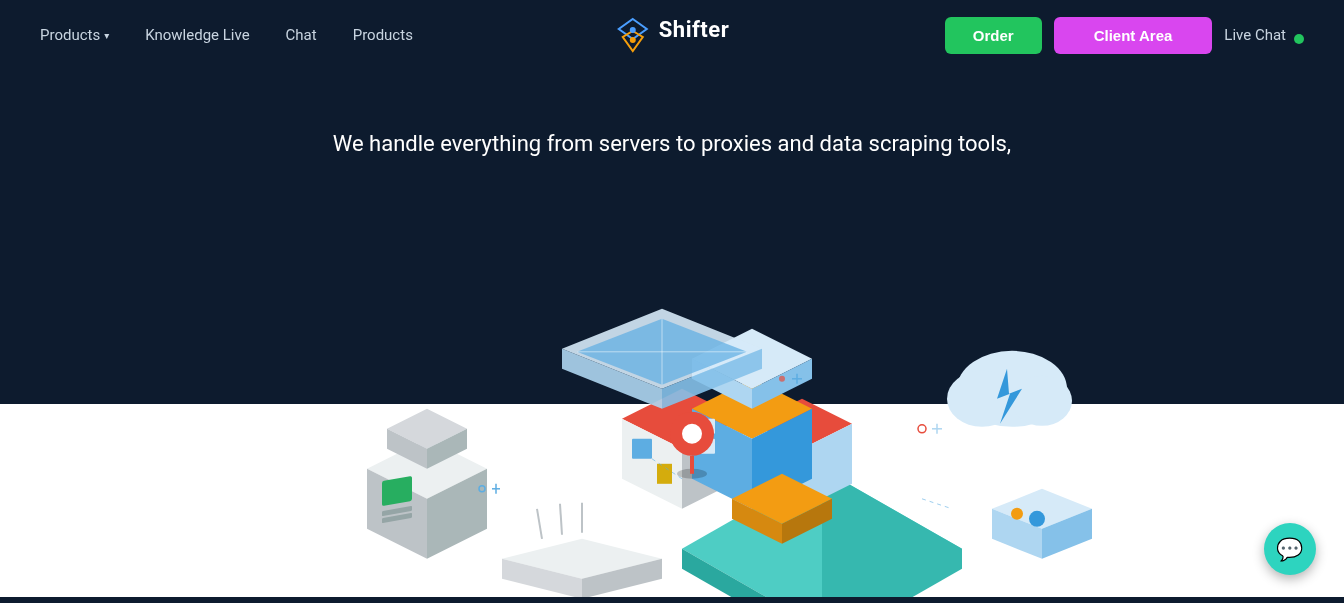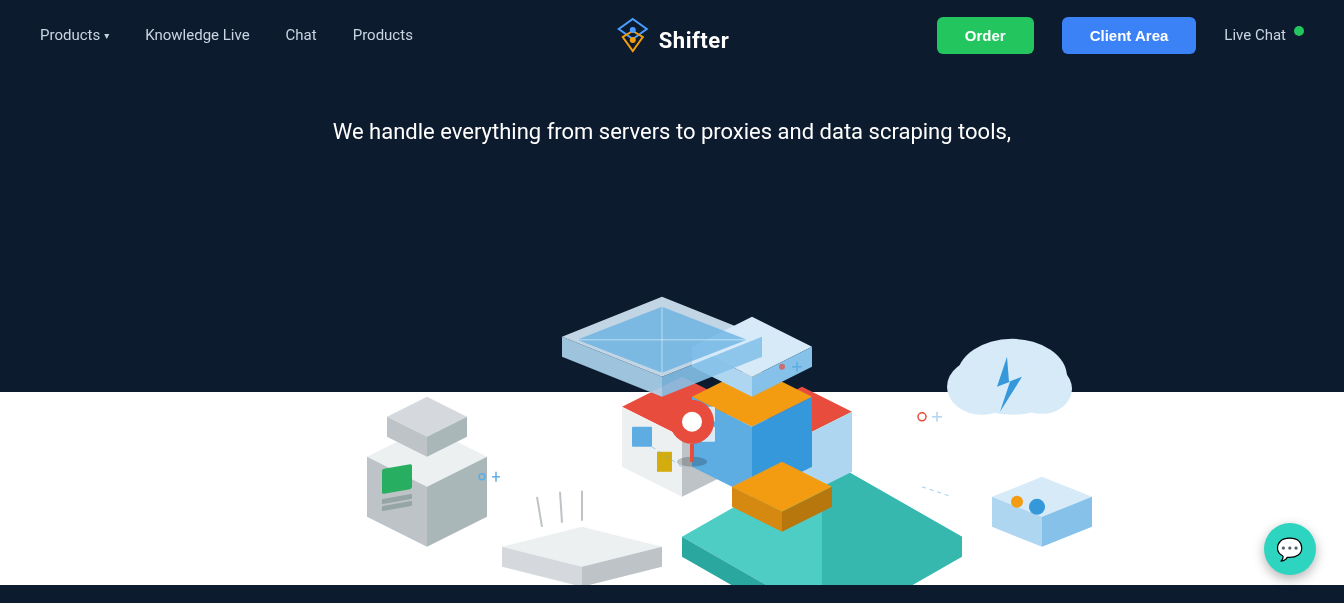--- a/index.html
+++ b/index.html
@@ -41,21 +41,21 @@
       gap: 4px;
     }
 
     .chevron-icon {
       font-size: 10px;
       color: #c8d4e0;
     }
 
     .logo-wrap {
       display: flex;
-      align-items: flex-end;
+      align-items: flex-start;
       gap: 8px;
       position: absolute;
       left: 50%;
       transform: translateX(-50%);
     }
 
     .logo-icon-svg {
       width: 36px;
       height: 36px;
     }
@@ -63,48 +63,48 @@
     .logo-text {
       font-size: 22px;
       font-weight: 700;
       color: #fff;
       letter-spacing: 0.5px;
     }
 
     .nav-right {
       display: flex;
       align-items: center;
-      gap: 28px;
+      gap: 12px;
     }
 
     .btn-order {
       background: #22c55e;
       color: #fff;
       border: none;
       border-radius: 6px;
       padding: 10px 28px;
       font-size: 15px;
       font-weight: 600;
       cursor: pointer;
     }
 
     .btn-client {
-      background: #3b82f6;
+      background: #d946ef;
       color: #fff;
       border: none;
       border-radius: 6px;
-      padding: 10px 28px;
+      padding: 10px 40px;
       font-size: 15px;
       font-weight: 600;
       cursor: pointer;
     }
 
     .live-chat-wrap {
       display: flex;
-      align-items: flex-start;
+      align-items: flex-end;
       gap: 8px;
       cursor: pointer;
     }
 
     .live-chat-label {
       color: #c8d4e0;
       font-size: 15px;
     }
 
     .live-chat-dot {
@@ -122,21 +122,21 @@
       padding: 40px 20px 0;
       position: relative;
     }
 
     .hero-headline {
       color: #fff;
       font-size: 22px;
       font-weight: 400;
       line-height: 1.6;
       max-width: 760px;
-      margin: 4px auto 6px;
+      margin: 16px auto 6px;
     }
 
     
     .illustration-area {
       position: relative;
       width: 100%;
       height: 430px;
       overflow: hidden;
     }
 

